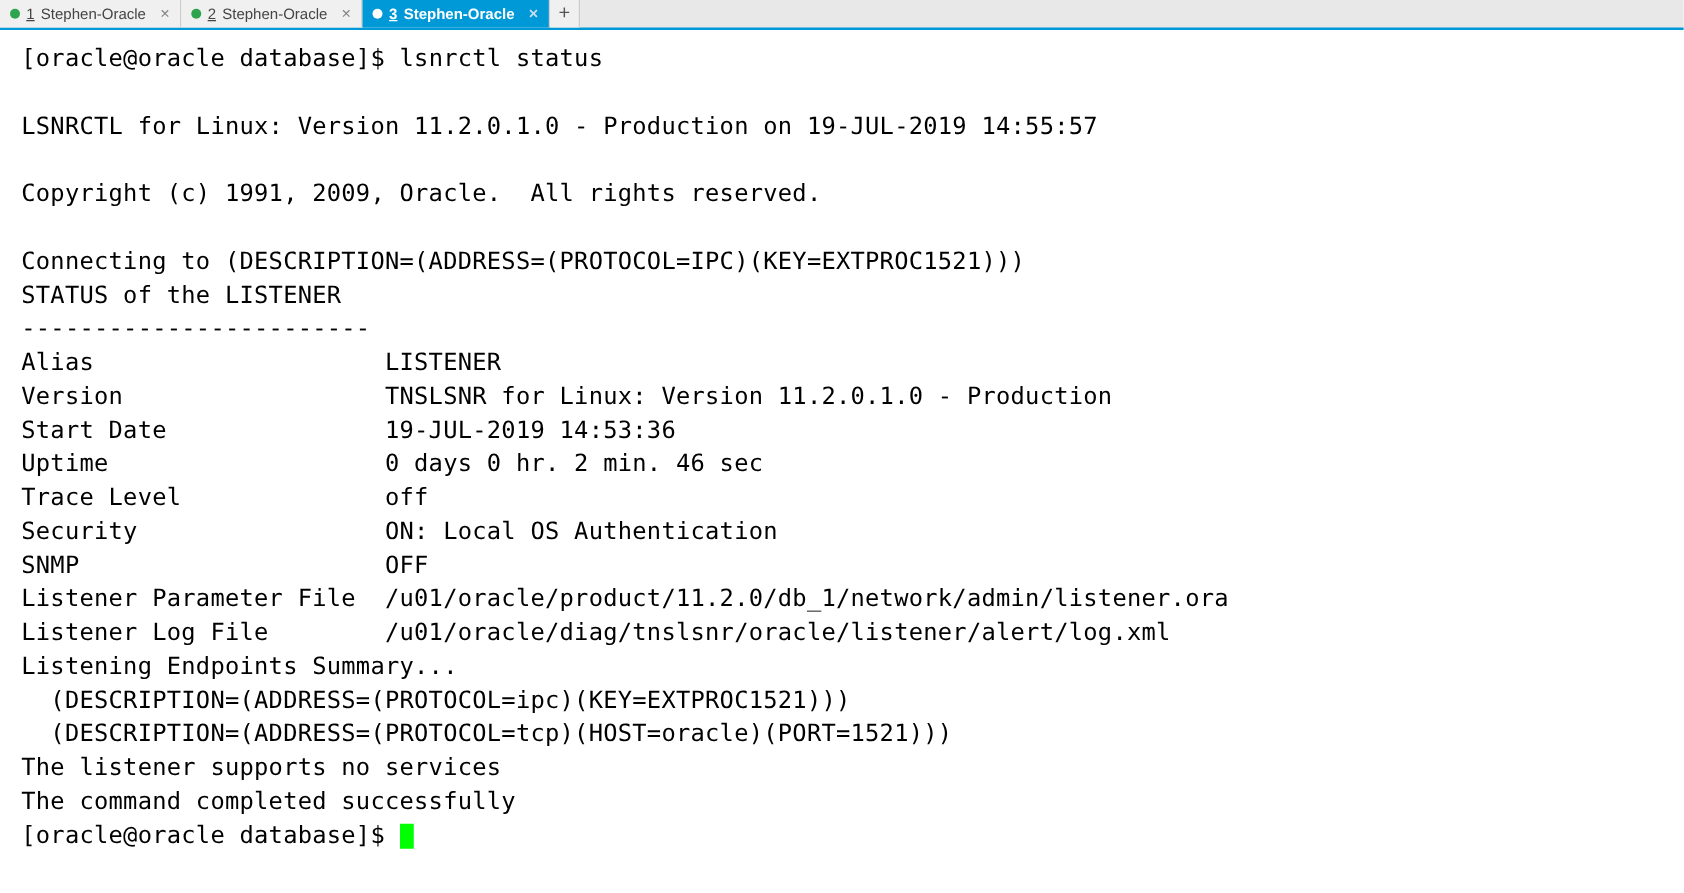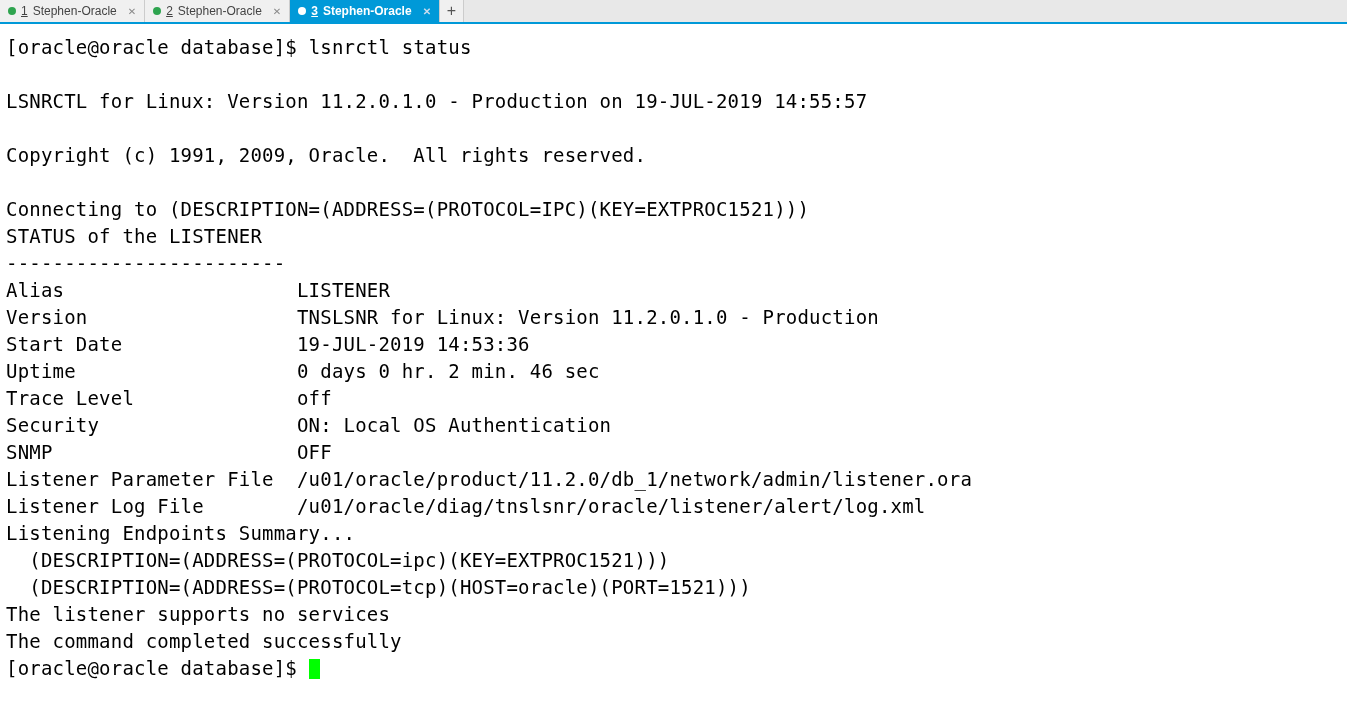--- a/index.html
+++ b/index.html
@@ -60,21 +60,21 @@
     color: #555;
     background: #f0f0f0;
     border-right: 1px solid #ccc;
     cursor: pointer;
   }
   .terminal {
     font-family: "DejaVu Sans Mono","Liberation Mono","Courier New",monospace;
     font-size: 19px;
     line-height: 27px;
     color: #000000;
-    padding: 10px 6px;
+    padding: 10px 17px;
     white-space: pre;
     letter-spacing: 0.2px;
   }
   .cursor {
     display: inline-block;
     width: 11px;
     height: 20px;
     background: #00ff00;
     vertical-align: text-bottom;
   }

